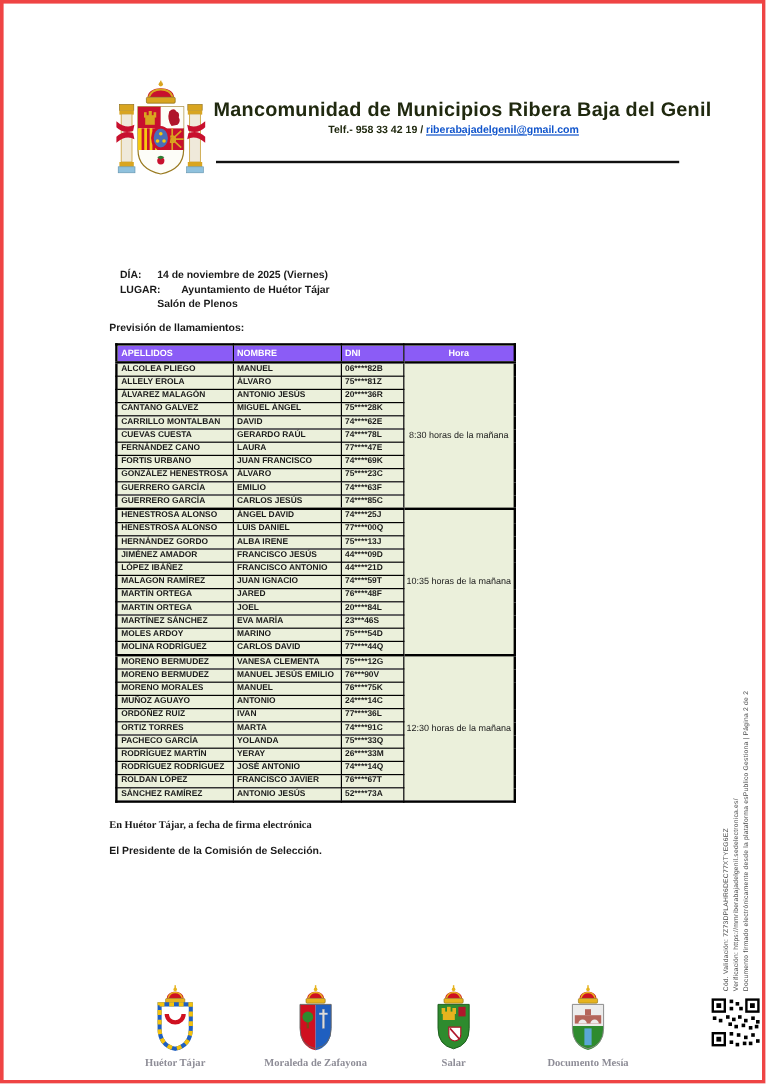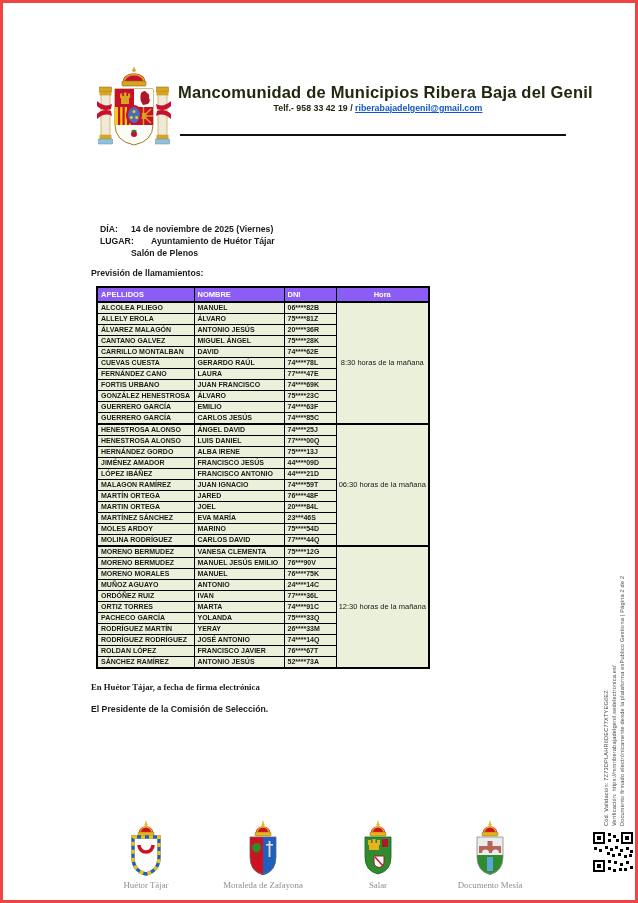--- a/index.html
+++ b/index.html
@@ -44,21 +44,21 @@
     text-align:center;font-weight:normal;font-size:7.5px;vertical-align:middle;padding:0;}
   table.roster tr.group-start td{border-top:2px solid #000;}
 
   
   .closing1{left:88px;top:679px;font-family:Liberation Serif, serif;}
   .closing2{left:88px;top:701px;}
 
   
   .shield{top:817px;width:40px;height:60px;}
   .muni-label{top:877px;width:140px;text-align:center;
-    font-family:"Liberation Serif",serif;font-size:8.8px;color:#8e8d97;}
+    font-family:"Liberation Serif",serif;font-size:8.8px;color:#8e8d97;font-weight:bold;}
 
   
   .side-rotated{left:599px;top:823px;width:272px;height:34px;
     transform:rotate(-90deg);transform-origin:0 0;}
   .side-line{font-size:5.6px;line-height:8px;white-space:nowrap;color:#4a4a4a;letter-spacing:.2px;}
   .qr{left:588px;top:827px;width:44px;height:44px;}
 </style>
 </head>
 <body>
 
@@ -202,21 +202,21 @@
         </tr>
         <tr>
           <td>GUERRERO GARCÍA</td>
           <td>CARLOS JESÚS</td>
           <td>74****85C</td>
         </tr>
         <tr class="group-start">
           <td>HENESTROSA ALONSO</td>
           <td>ÁNGEL DAVID</td>
           <td>74****25J</td>
-          <td class="hora" rowspan="11">06:30 horas de la mañana</td>
+          <td class="hora" rowspan="11">10:35 horas de la mañana</td>
         </tr>
         <tr>
           <td>HENESTROSA ALONSO</td>
           <td>LUIS DANIEL</td>
           <td>77****00Q</td>
         </tr>
         <tr>
           <td>HERNÁNDEZ GORDO</td>
           <td>ALBA IRENE</td>
           <td>75****13J</td>

